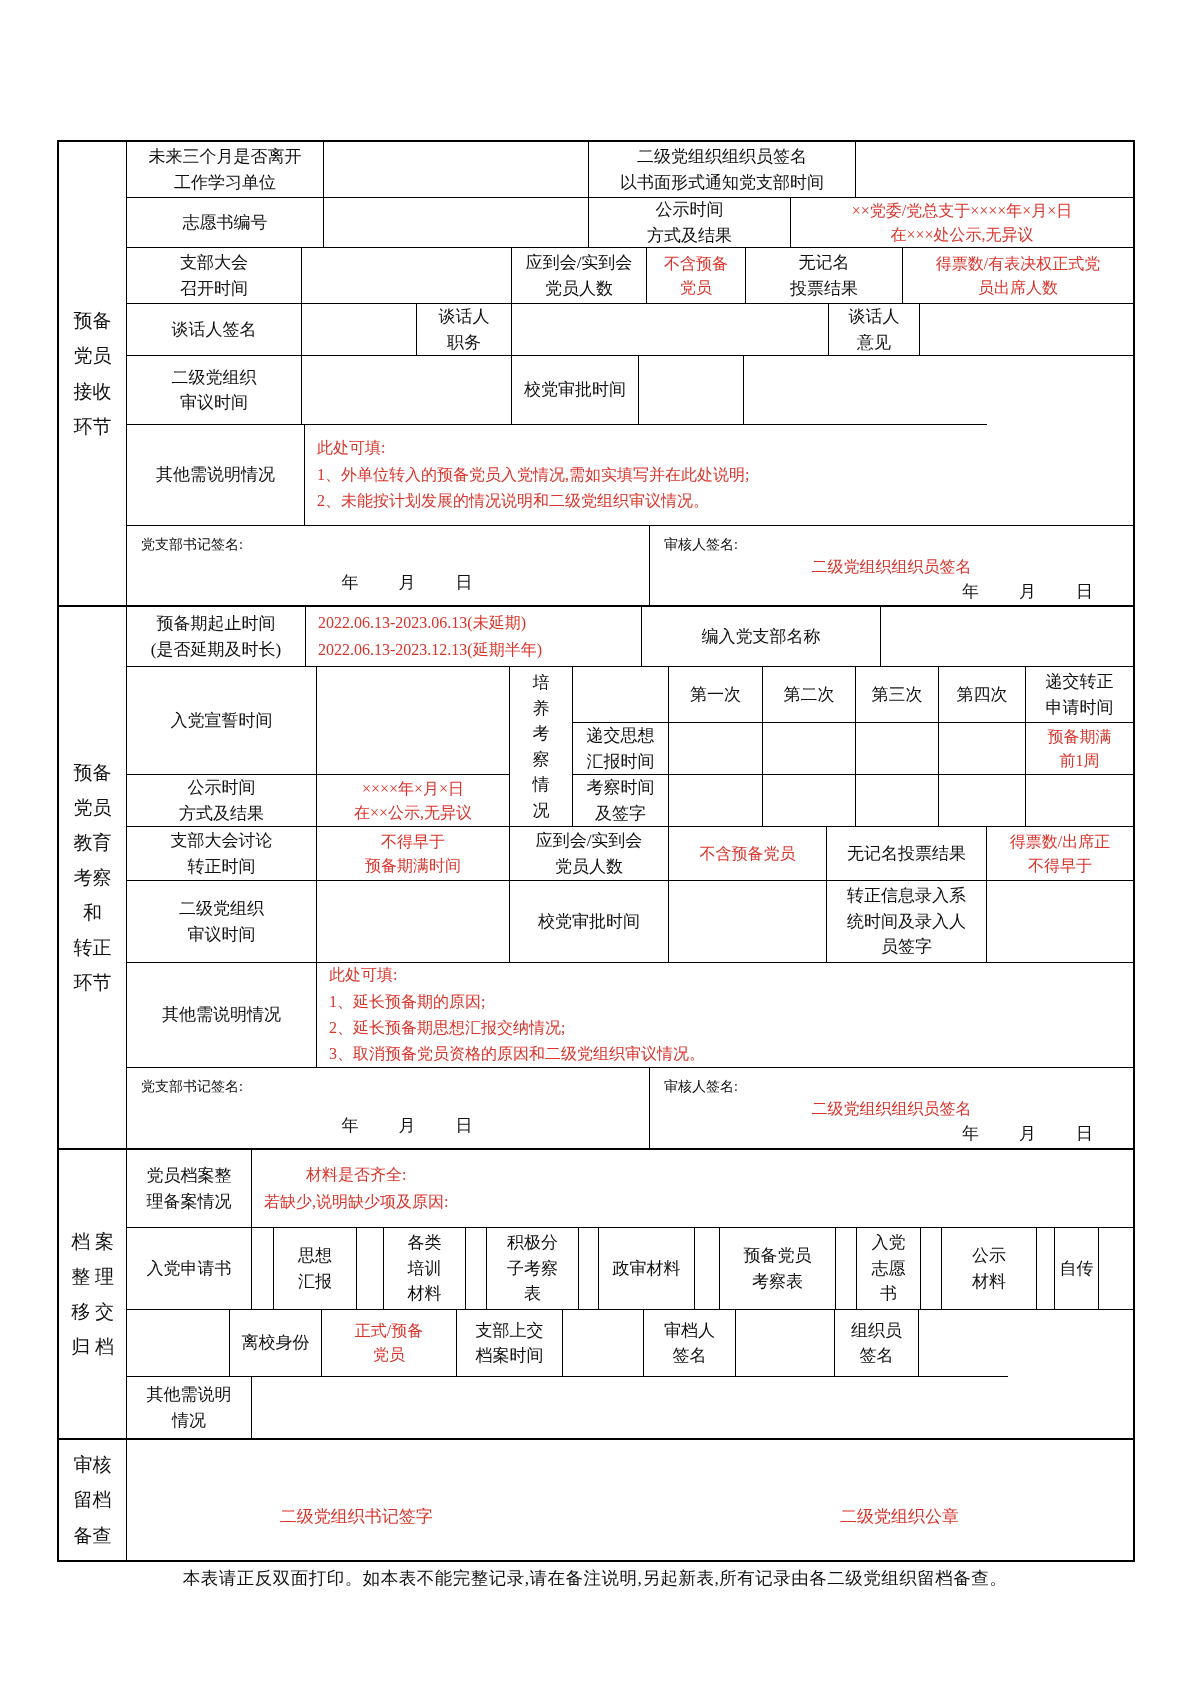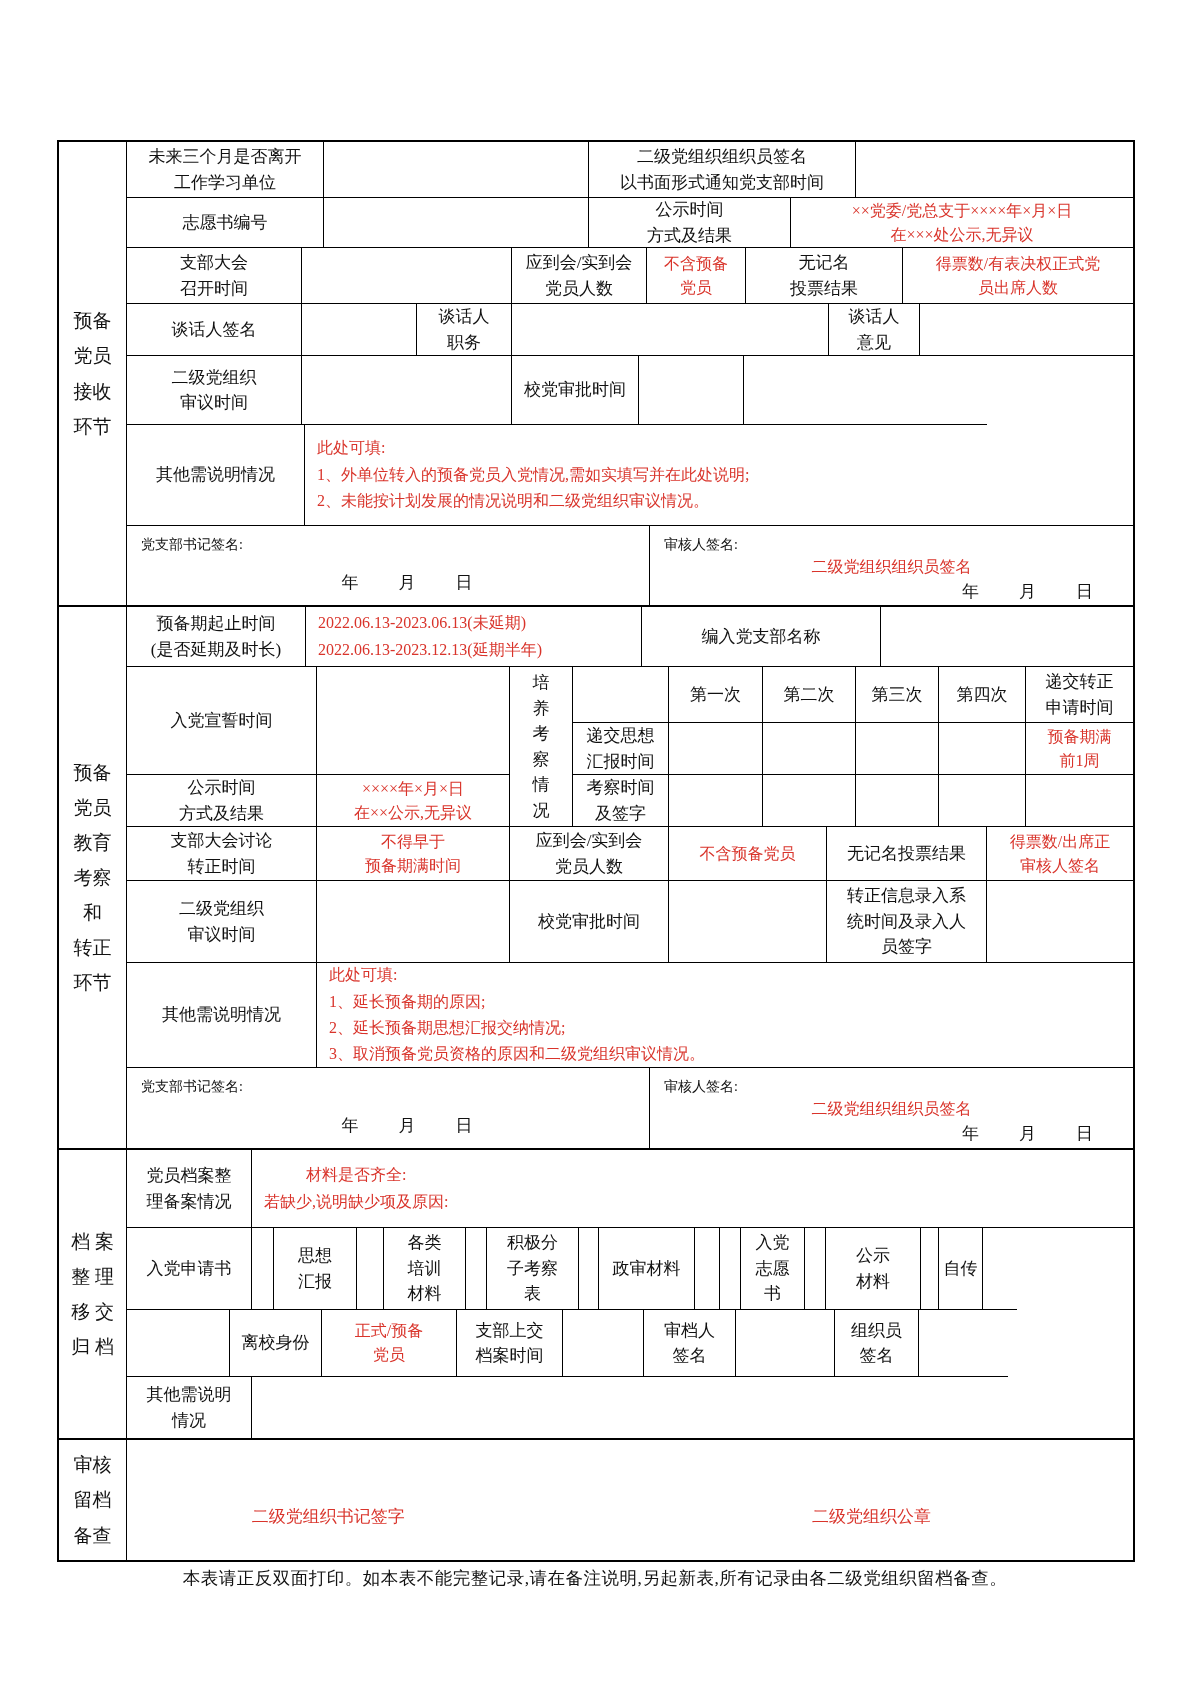--- a/index.html
+++ b/index.html
@@ -6,21 +6,21 @@
   .page{
     position:relative;width:1190px;height:1683px;background:#fff;
     font-family:"Liberation Serif","DejaVu Serif",serif;color:#111;
     overflow:hidden;
   }
   #form-table{
     position:absolute;left:57px;top:140px;width:1078px;
     border:2px solid #000;box-sizing:border-box;background:#fff;
   }
   .section{display:flex;border-bottom:2px solid #000;}
-  .section:last-child{border-bottom:none;}
+  .section:last-child{border-bottom:none;gap:28px;}
   .side{
     width:68px;flex:0 0 68px;border-right:1px solid #000;box-sizing:border-box;
     display:flex;align-items:center;justify-content:center;text-align:center;
     font-size:19px;line-height:1.85;white-space:pre-line;
   }
   .content{flex:1;display:flex;flex-direction:column;}
   .row{display:flex;align-items:stretch;}
   .cell{
     box-sizing:border-box;border-right:1px solid #000;border-bottom:1px solid #000;
     display:flex;align-items:center;justify-content:center;text-align:center;
@@ -154,21 +154,21 @@
           <div class="row" style="height: 54px;">
             <div class="cell" style="width: 190px; flex: 0 0 190px;">支部大会讨论
 转正时间</div>
             <div class="cell red" style="width: 193px; flex: 0 0 193px;">不得早于
 预备期满时间</div>
             <div class="cell" style="width: 159px; flex: 0 0 159px;">应到会/实到会
 党员人数</div>
             <div class="cell red" style="width: 158px; flex: 0 0 158px;">不含预备党员</div>
             <div class="cell" style="width: 160px; flex: 0 0 160px;">无记名投票结果</div>
             <div class="cell nbr red" style="width: 146px; flex: 0 0 146px;">得票数/出席正
-审核人签名</div>
+不得早于</div>
           </div>
           <div class="row" style="height: 82px;">
             <div class="cell" style="width: 190px; flex: 0 0 190px;">二级党组织
 审议时间</div>
             <div class="cell blank" style="width: 193px; flex: 0 0 193px;"></div>
             <div class="cell" style="width: 159px; flex: 0 0 159px;">校党审批时间</div>
             <div class="cell blank" style="width: 158px; flex: 0 0 158px;"></div>
             <div class="cell" style="width: 160px; flex: 0 0 160px;">转正信息录入系
 统时间及录入人
 员签字</div>
@@ -208,20 +208,22 @@
             <div class="cell" style="width: 82px; flex: 0 0 82px;">各类
 培训
 材料</div>
             <div class="cell blank" style="width: 21px; flex: 0 0 21px;"></div>
             <div class="cell" style="width: 92px; flex: 0 0 92px;">积极分
 子考察
 表</div>
             <div class="cell blank" style="width: 20px; flex: 0 0 20px;"></div>
             <div class="cell" style="width: 96px; flex: 0 0 96px;">政审材料</div>
             <div class="cell blank" style="width: 25px; flex: 0 0 25px;"></div>
+            <div class="cell" style="width: 116px; flex: 0 0 116px;">预备党员
+考察表</div>
             <div class="cell blank" style="width: 21px; flex: 0 0 21px;"></div>
             <div class="cell" style="width: 64px; flex: 0 0 64px;">入党
 志愿
 书</div>
             <div class="cell blank" style="width: 21px; flex: 0 0 21px;"></div>
             <div class="cell" style="width: 95px; flex: 0 0 95px;">公示
 材料</div>
             <div class="cell blank" style="width: 18px; flex: 0 0 18px;"></div>
             <div class="cell" style="width: 44px; flex: 0 0 44px;">自传</div>
             <div class="cell nbr blank" style="width: 34px; flex: 0 0 34px;"></div>

